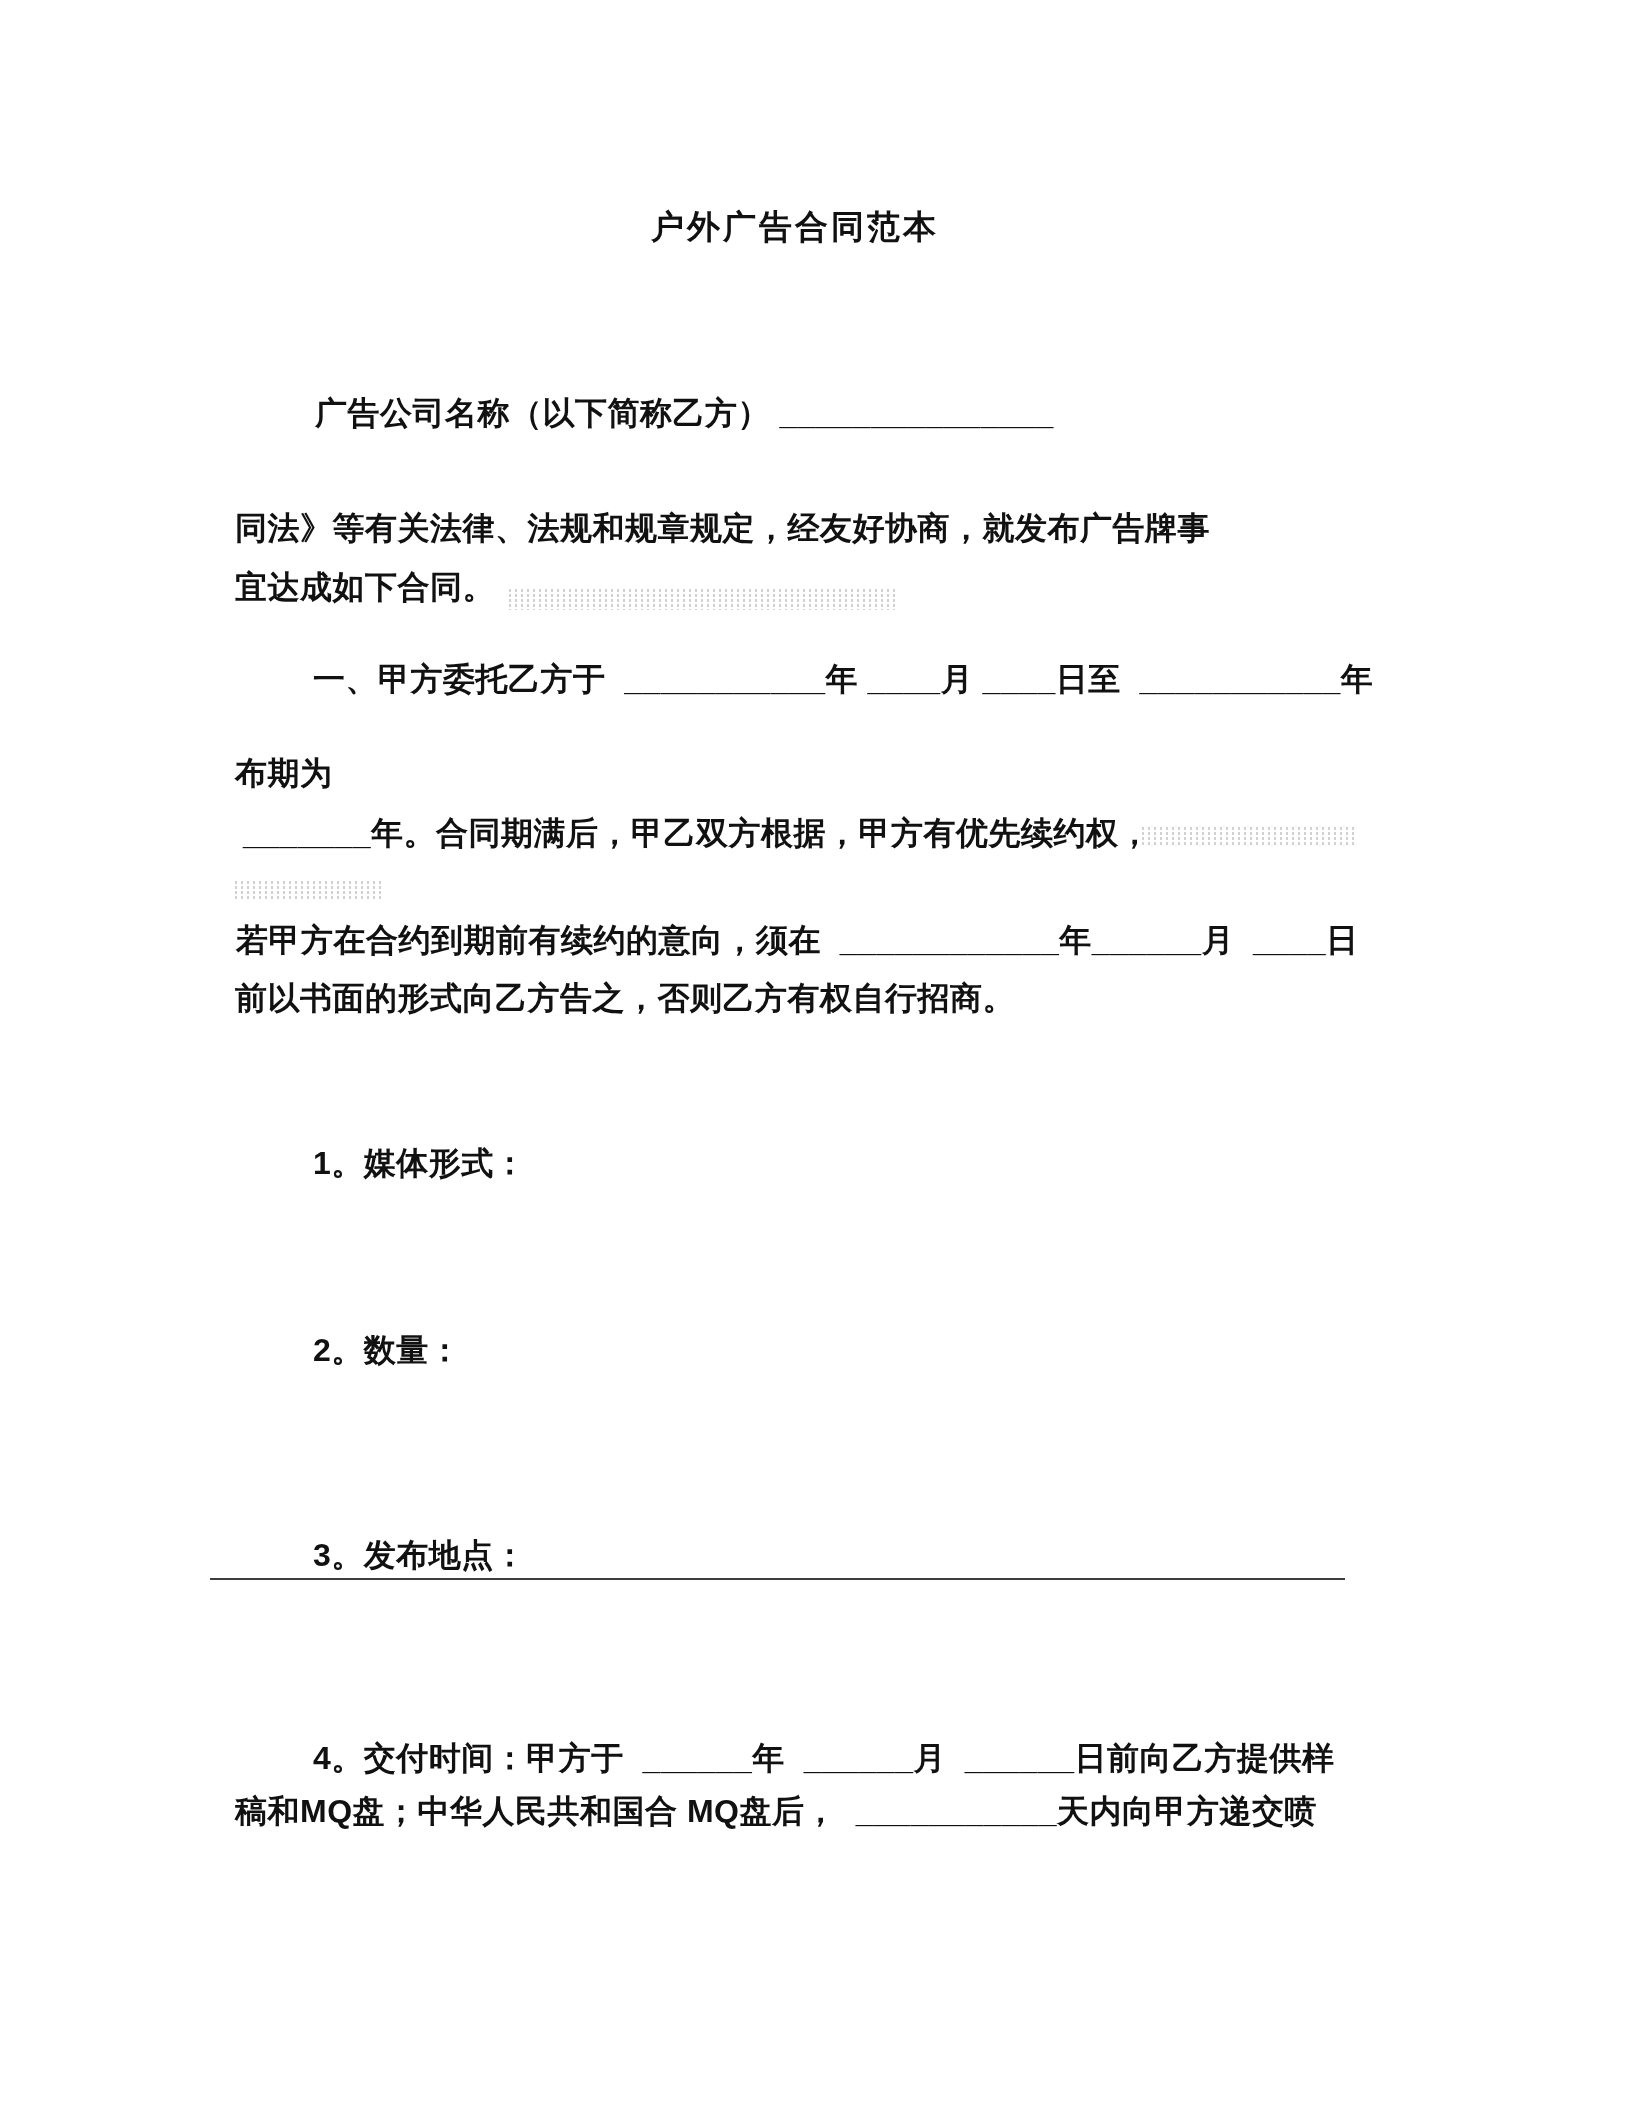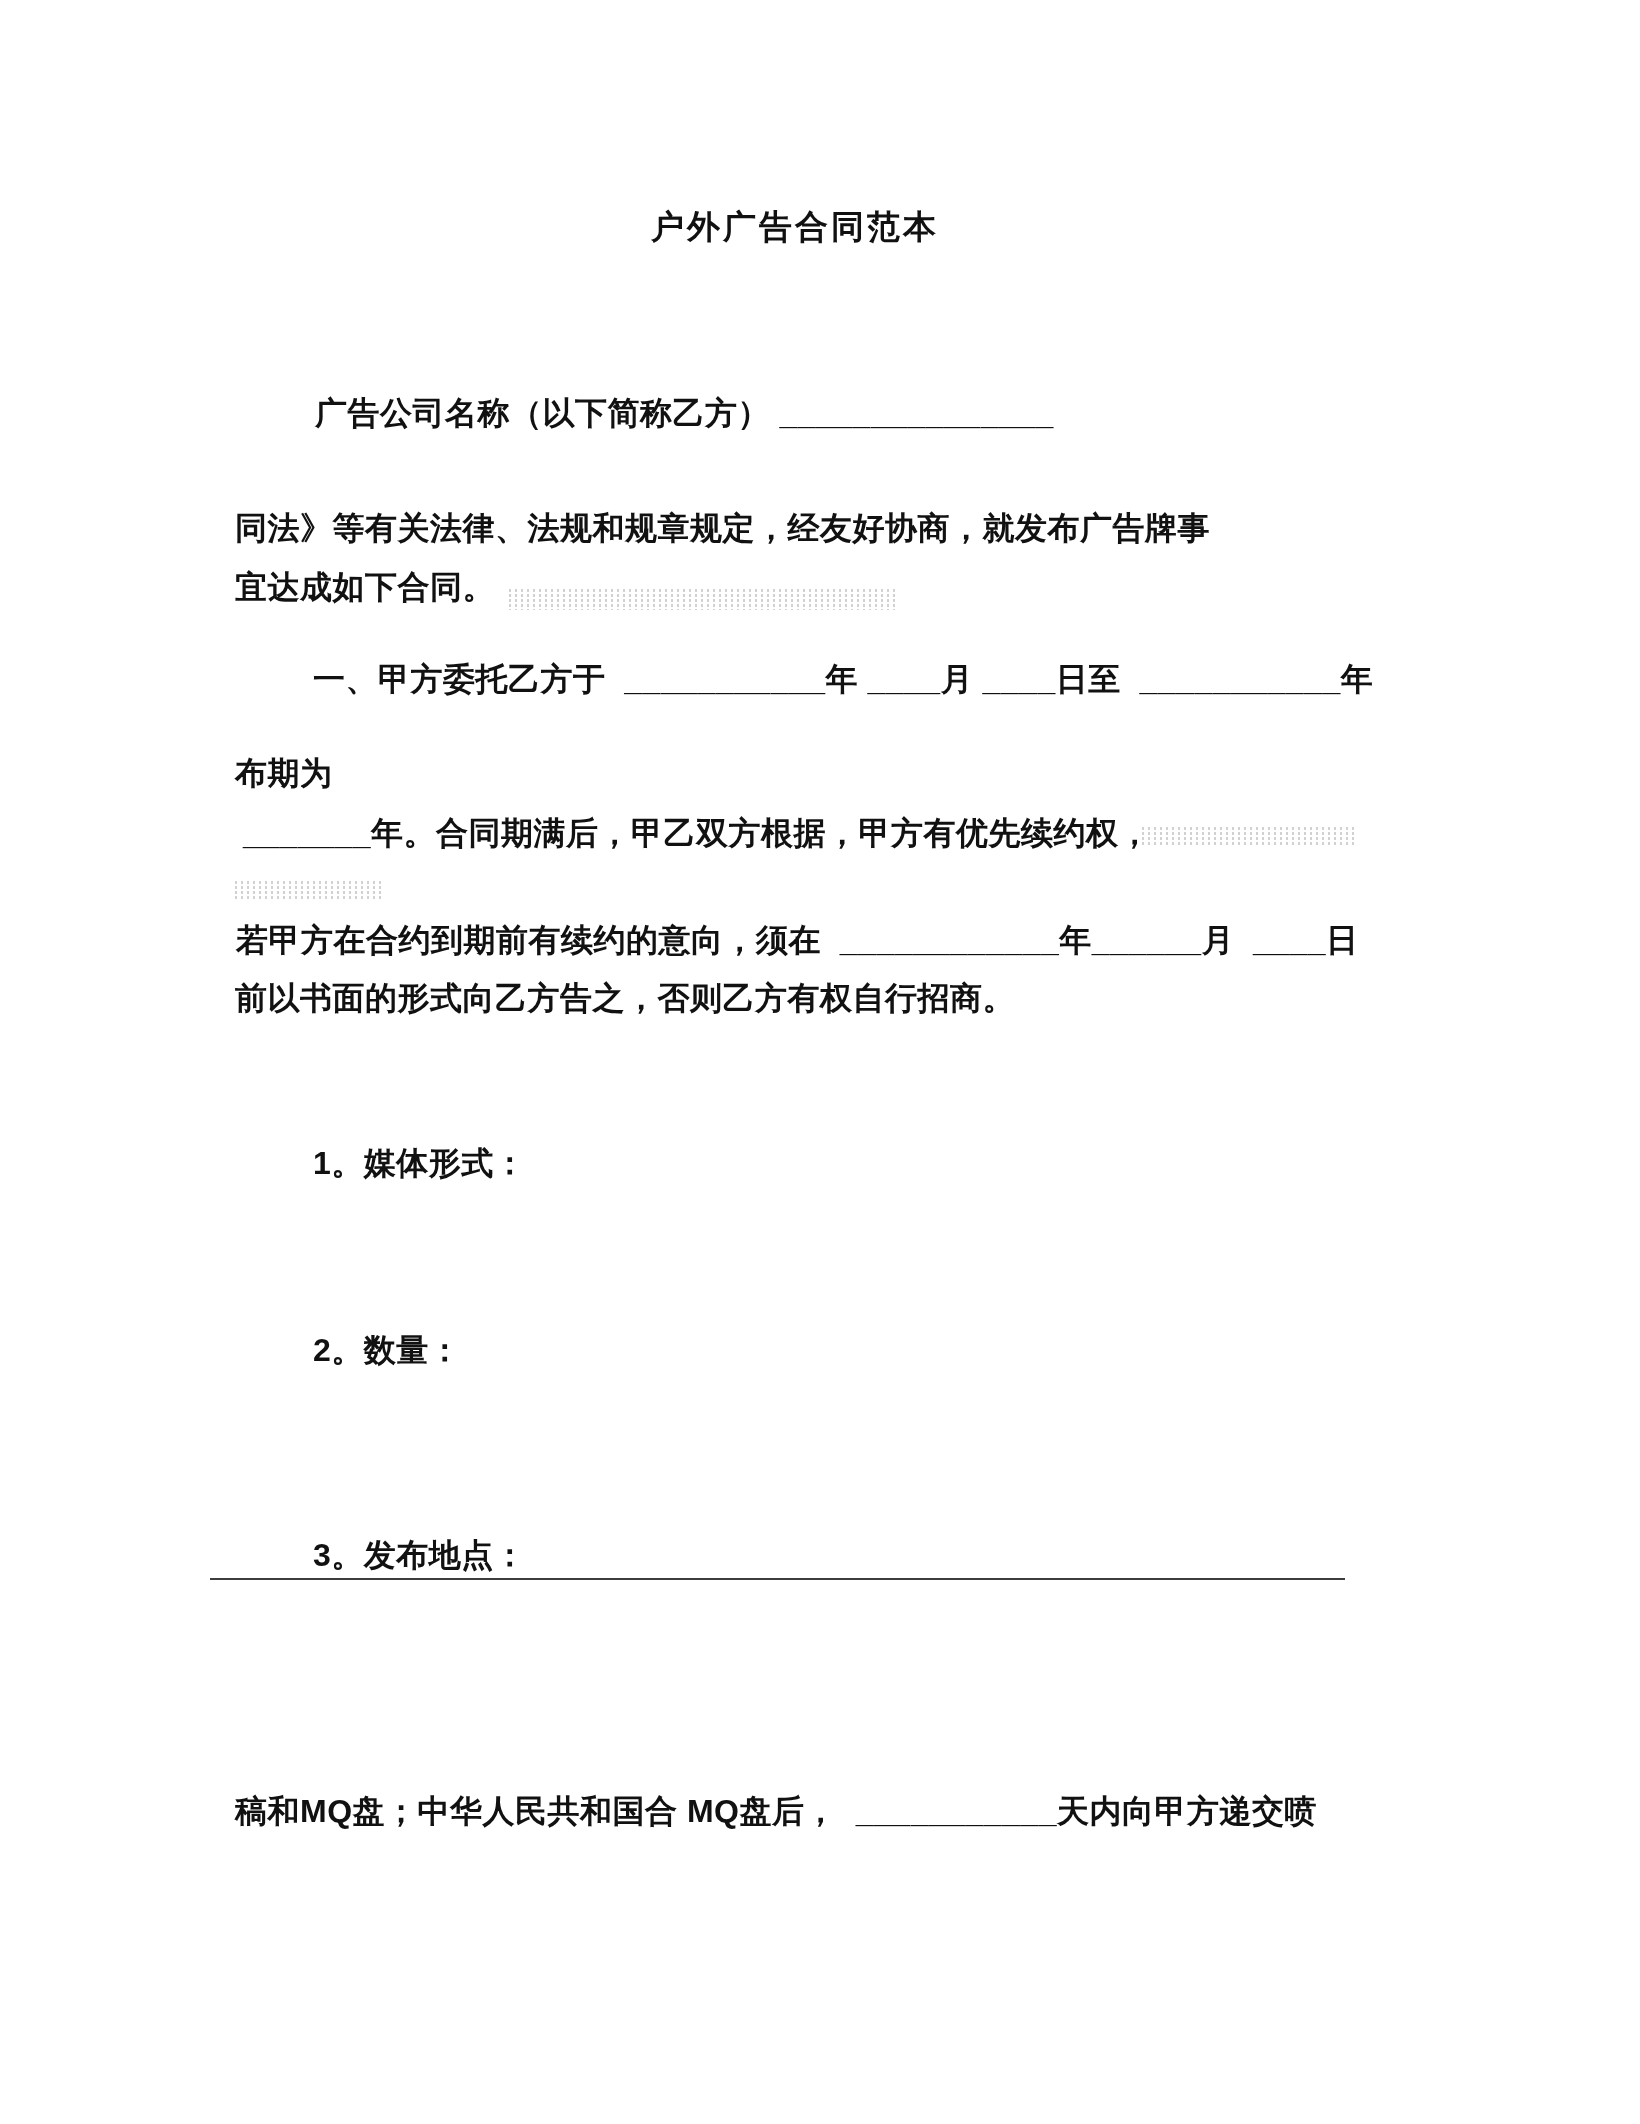--- a/index.html
+++ b/index.html
@@ -102,15 +102,16 @@
   <p class="line pos-s1l5">若甲方在合约到期前有续约的意向，须在  ____________年______月  ____日</p>
   <p class="line pos-s1l6">前以书面的形式向乙方告之，否则乙方有权自行招商。</p>
 
 
   <p class="line pos-item1">1。媒体形式：</p>
   <p class="line pos-item2">2。数量：</p>
   <p class="line pos-item3">3。发布地点：</p>
 
   <div class="rule"></div>
 
+  <p class="line pos-i4l1">4。交付时间：甲方于  ______年  ______月  ______日前向乙方提供样</p>
   <p class="line pos-i4l2">稿和MQ盘；中华人民共和国合 MQ盘后，  ___________天内向甲方递交喷</p>
 
 </div>
 
 </body></html>

